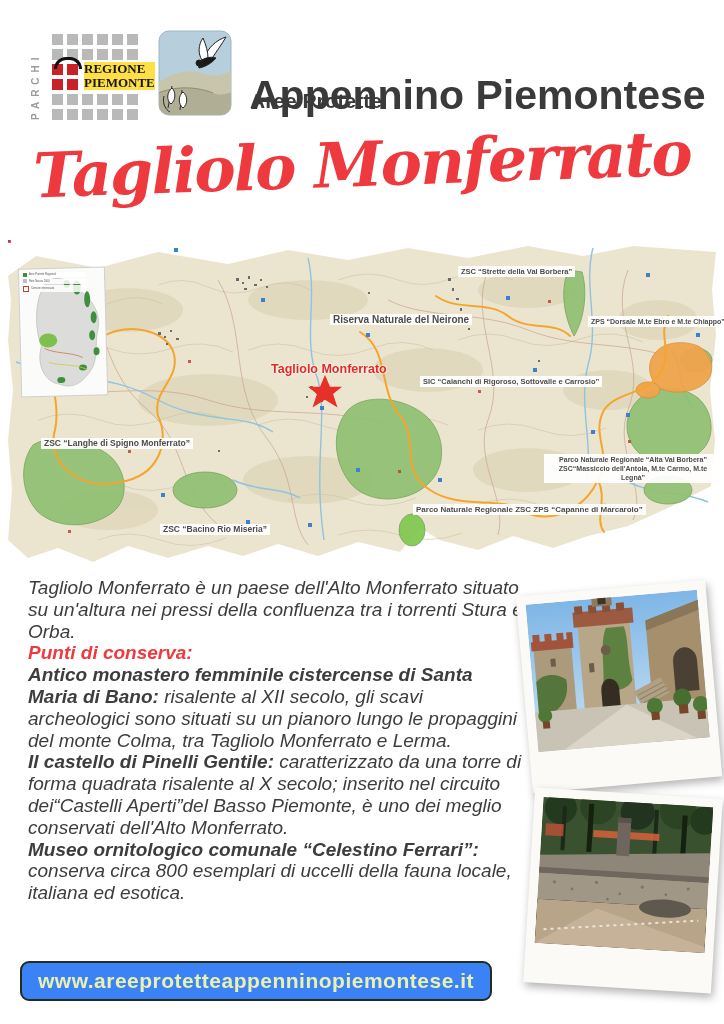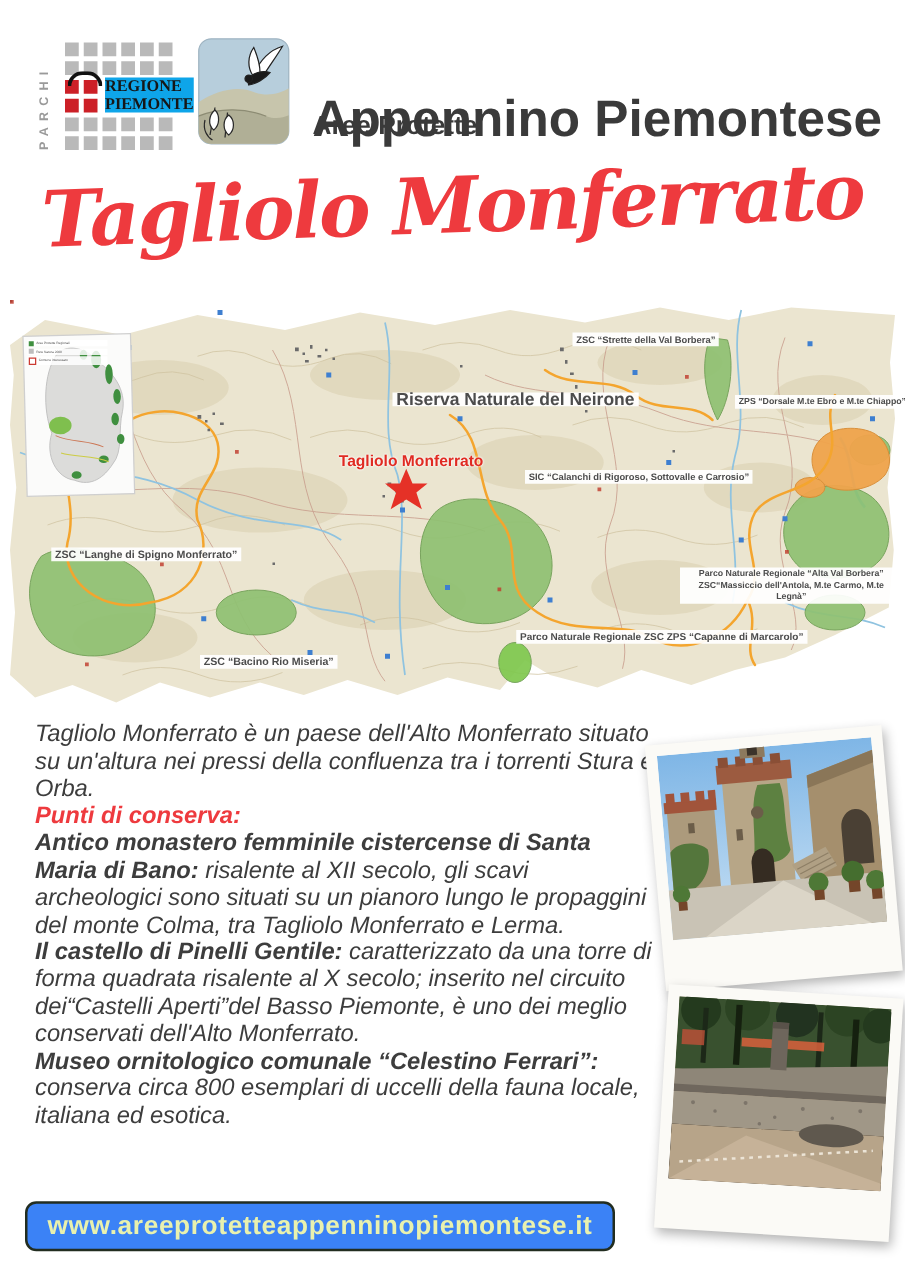--- a/index.html
+++ b/index.html
@@ -10,21 +10,21 @@
   .parchi-vert{position:absolute;left:30px;top:34px;height:86px;display:flex;align-items:center;
        writing-mode:vertical-rl;transform:rotate(180deg);font-size:10px;letter-spacing:5px;
        color:#9a9a9a;font-weight:bold;}
   .sq-grid{position:absolute;left:52px;top:34px;display:grid;
        grid-template-columns:repeat(6,11px);grid-template-rows:repeat(6,11px);gap:4px;}
   .sq{background:#b9b9b9;}
   .sq.red{background:#cc2027;}
   .sq.hidden{visibility:hidden;}
   .horns{position:absolute;left:54px;top:57px;width:22px;height:9px;
        border:3px solid #111;border-bottom:none;border-radius:12px 12px 0 0;}
-  .regione-text{position:absolute;left:84px;top:62px;background:#0ea5e9;line-height:14px;
+  .regione-text{position:absolute;left:84px;top:62px;background:#fde047;line-height:14px;
        font-family:"Liberation Serif",serif;font-size:13px;font-weight:bold;color:#161616;white-space:nowrap;}
   .aap-logo{position:absolute;left:158px;top:30px;width:74px;height:86px;}
   .org-small{position:absolute;left:250px;top:50px;font-size:21px;font-weight:600;color:#3a3a3a;margin-top:39px;}
   .org-large{position:absolute;left:250px;top:72px;font-size:41px;font-weight:600;color:#3a3a3a;}
 
   
   .big-title{position:absolute;left:0;top:128px;width:724px;text-align:center;
        font-family:"DejaVu Serif",serif;font-style:italic;font-weight:bold;
        font-size:62px;color:#ee3a3e;transform:rotate(-2deg);letter-spacing:-2px;}
 
@@ -318,21 +318,21 @@
           <span class="lg-swatch" style="background:#bdbdbd"></span>
           <span>Rete Natura 2000</span>
         </div>
       <div class="legend-row">
           <span class="lg-swatch" style="background:#fff;border:1px solid #cc3b33"></span>
           <span>Comune interessato</span>
         </div>
     </div>
 
     <div class="map-label" style="left:450px;top:26px">ZSC “Strette della Val Borbera”</div>
-    <div class="map-label" style="left:306px;top:74px;font-size:14px">Riserva Naturale del Neirone</div>
+    <div class="map-label" style="left:322px;top:74px;font-size:10px">Riserva Naturale del Neirone</div>
     <div class="map-label small" style="left:580px;top:76px">ZPS “Dorsale M.te Ebro e M.te Chiappo”</div>
     <div class="map-label" style="left:412px;top:136px">SIC “Calanchi di Rigoroso, Sottovalle e Carrosio”</div>
     <div class="map-label" style="left:33px;top:198px;font-size:8.5px">ZSC “Langhe di Spigno Monferrato”</div>
     <div class="map-label" style="left:152px;top:284px;font-size:8.5px">ZSC “Bacino Rio Miseria”</div>
     <div class="map-label center small" style="left:536px;top:214px;width:172px">
       <span>Parco Naturale Regionale “Alta Val Borbera”</span><br>
       <span>ZSC“Massiccio dell'Antola, M.te Carmo, M.te Legnà”</span>
     </div>
     <div class="map-label" style="left:405px;top:264px;font-size:8px">Parco Naturale Regionale ZSC ZPS “Capanne di Marcarolo”</div>
     <div class="marker-label" style="left:263px;top:122px">Tagliolo Monferrato</div>

